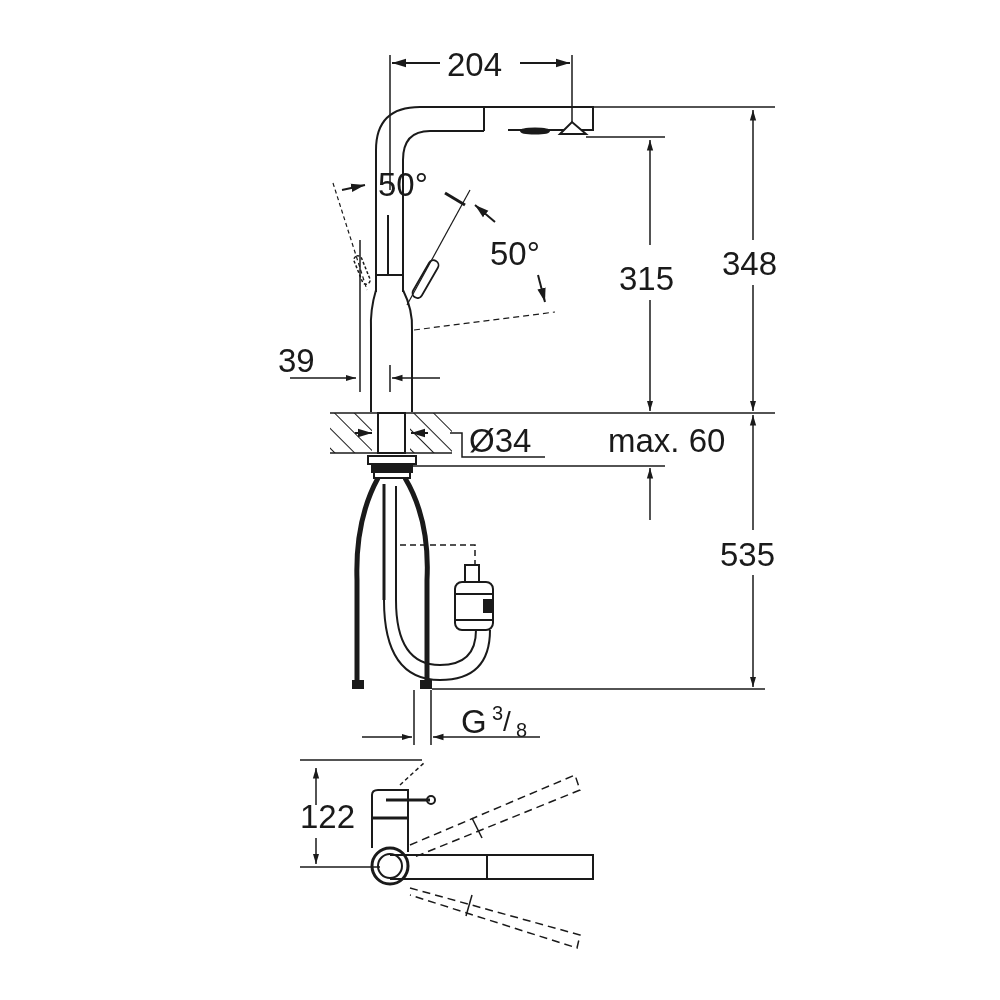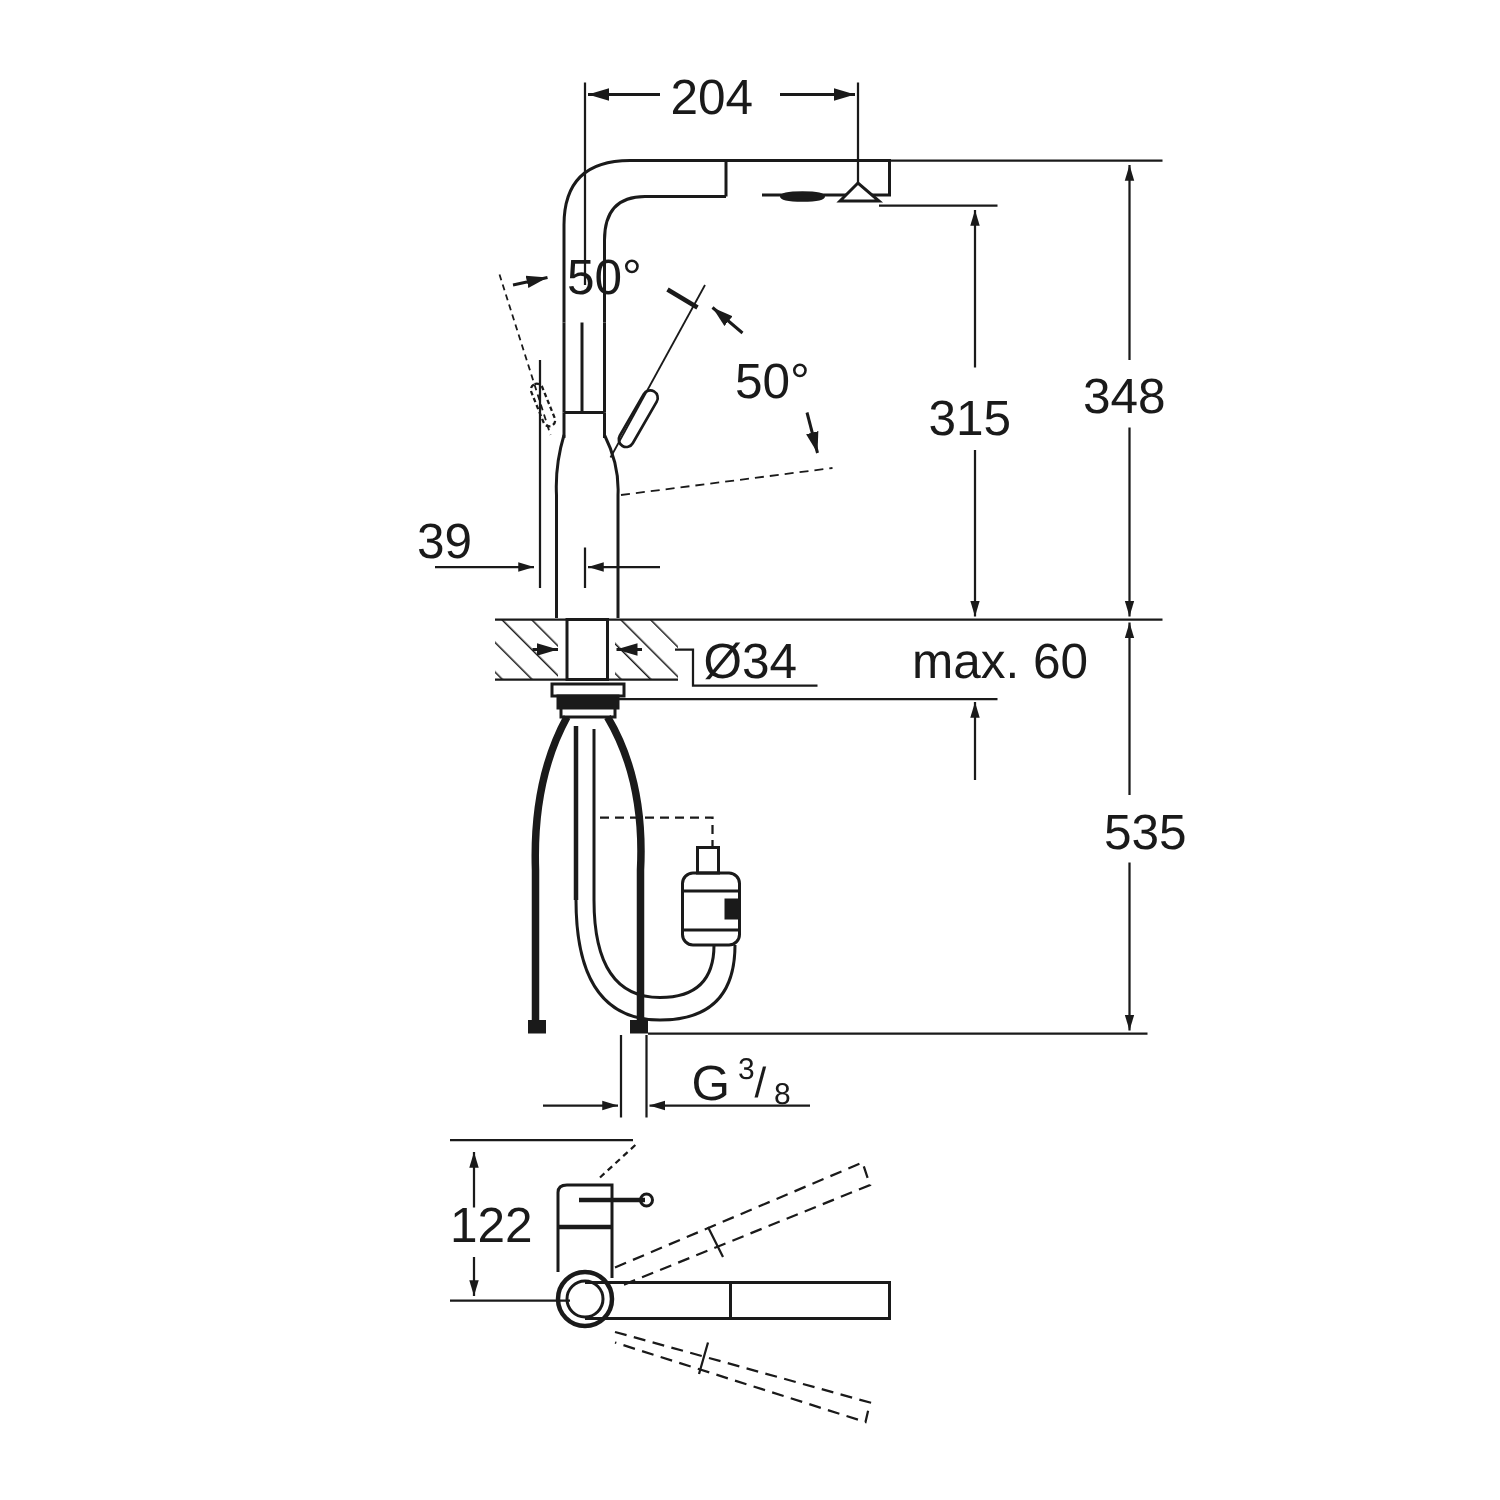--- a/index.html
+++ b/index.html
@@ -150,18 +150,18 @@
 </svg>
 
 <div class="lbl" style="left:447px;top:48px;">204</div>
 <div class="lbl" style="left:378px;top:168px;">50°</div>
 <div class="lbl" style="left:490px;top:237px;">50°</div>
 <div class="lbl" style="left:278px;top:344px;">39</div>
 <div class="lbl" style="left:619px;top:262px;">315</div>
 <div class="lbl" style="left:722px;top:247px;">348</div>
 <div class="lbl" style="left:469px;top:424px;">Ø34</div>
 <div class="lbl" style="left:608px;top:424px;">max. 60</div>
-<div class="lbl" style="left:736px;top:538px;text-align:right;">535</div>
+<div class="lbl" style="left:720px;top:538px;text-align:right;">535</div>
 <div class="lbl" style="left:461px;top:705px;">G</div>
 <div class="sup" style="left:492px;top:703px;">3</div>
 <div class="lbl" style="left:503px;top:708px;font-size:28px;">/</div>
 <div class="sup" style="left:516px;top:720px;">8</div>
 <div class="lbl" style="left:300px;top:800px;">122</div>
 
 </body></html>

